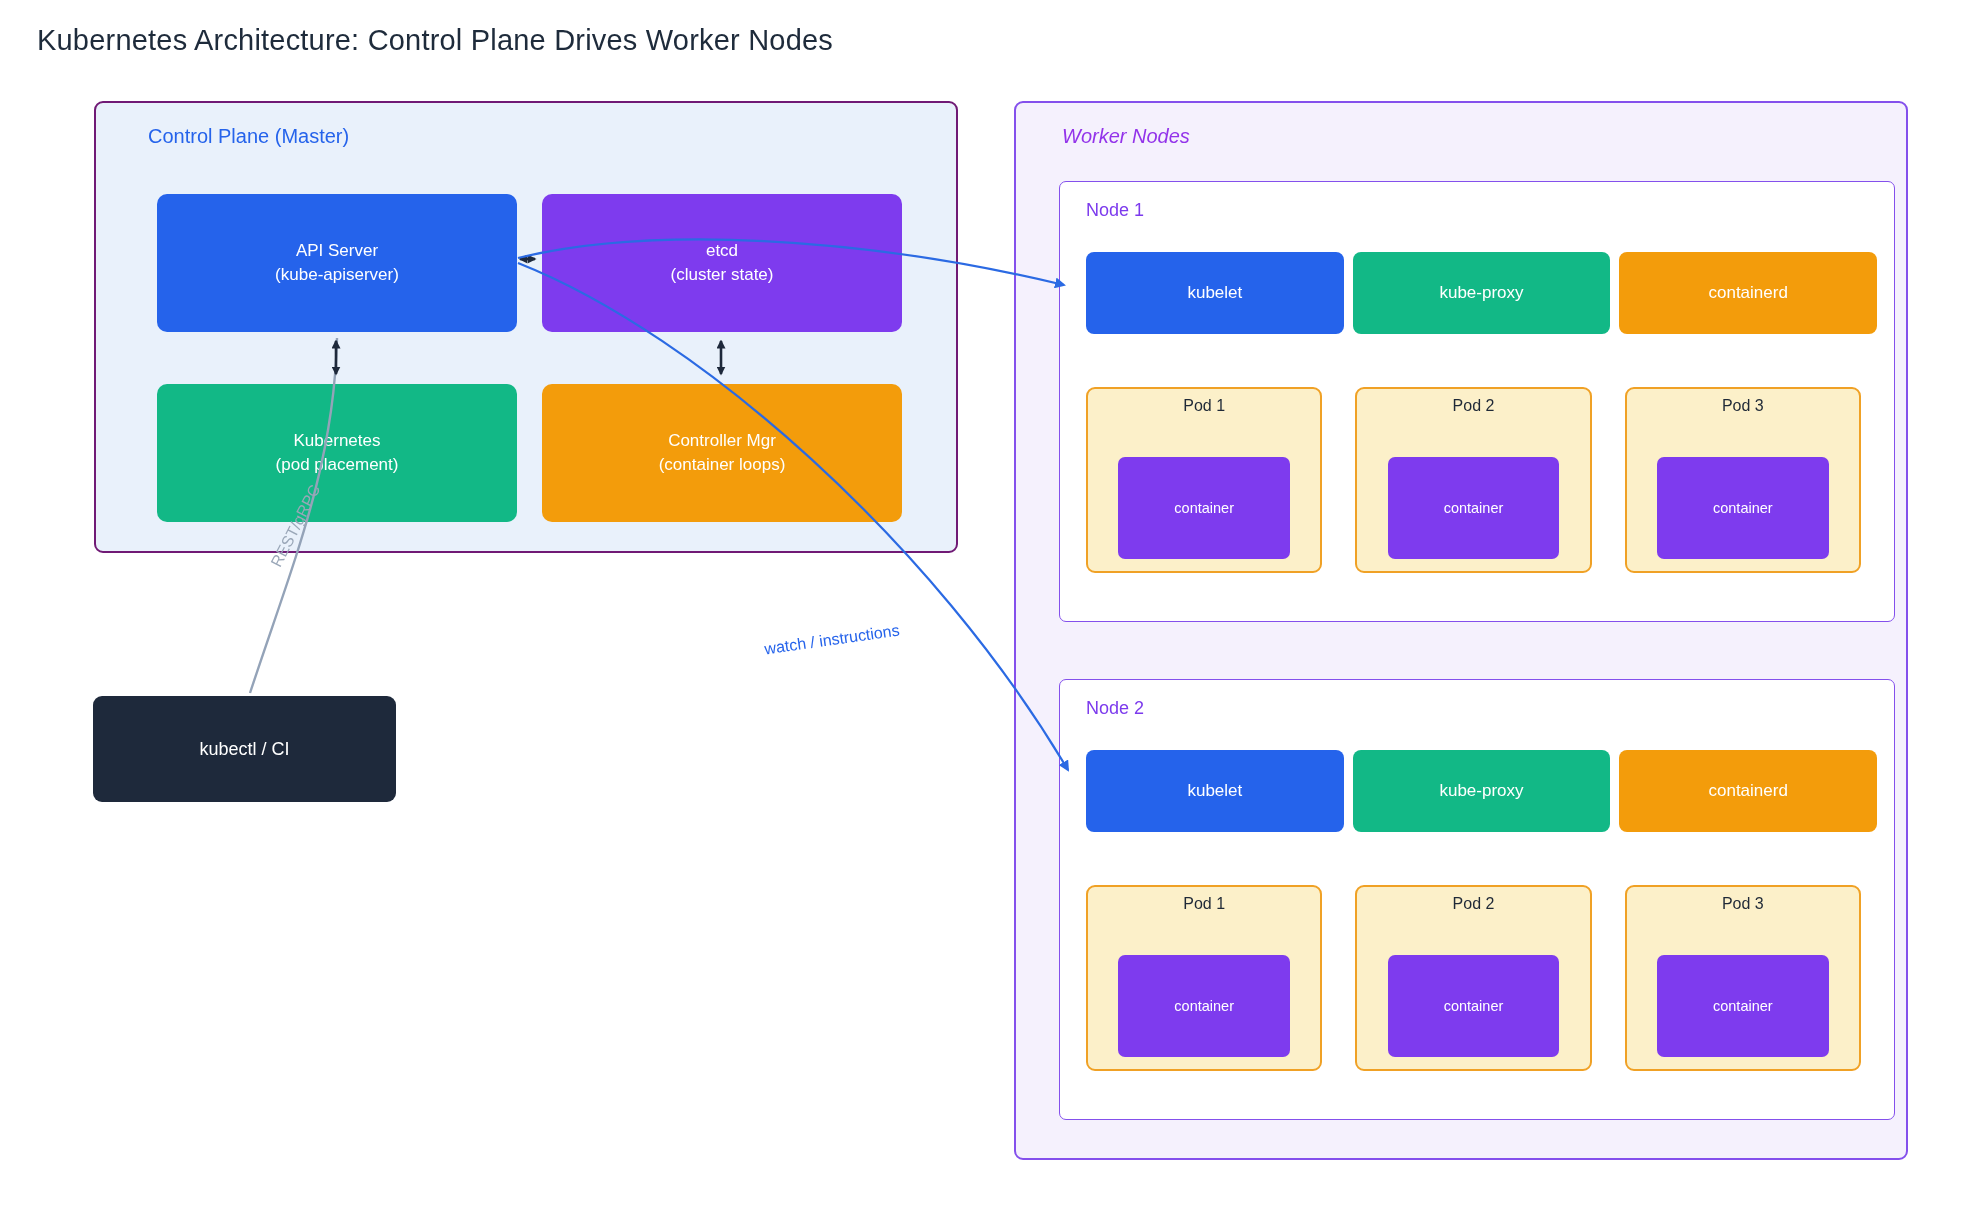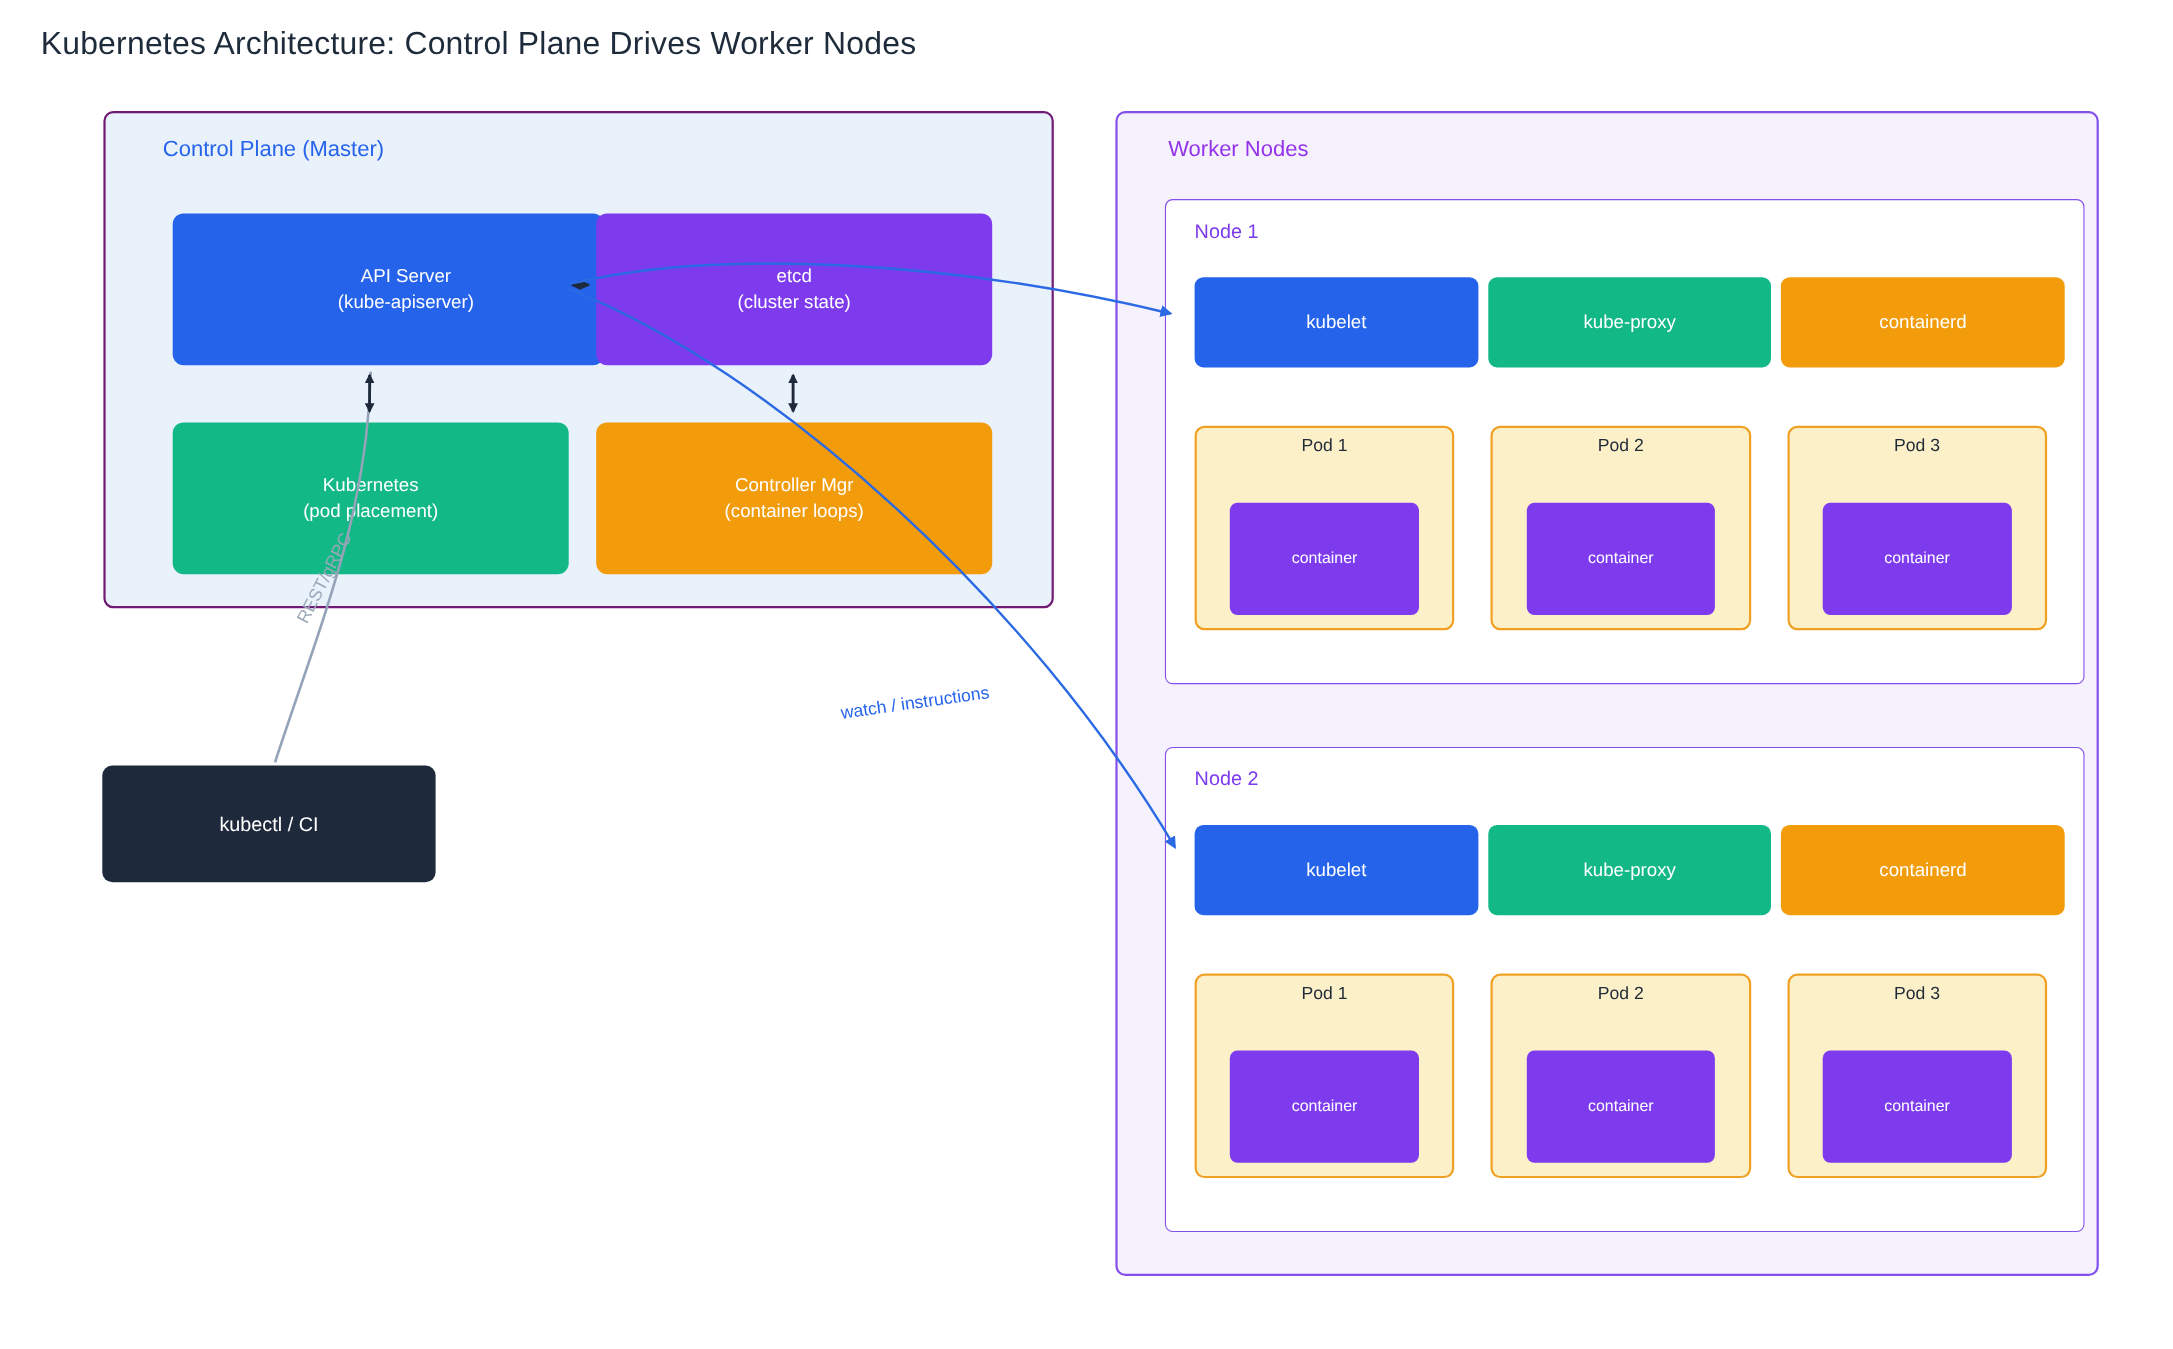--- a/index.html
+++ b/index.html
@@ -29,21 +29,21 @@
   
   .kubectl{
     position:absolute;left:93px;top:696px;width:303px;height:106px;border-radius:9px;
     display:flex;align-items:center;justify-content:center;color:#ffffff;font-size:18px;
   }
   
   .worker{
     position:absolute;left:1014px;top:101px;width:894px;height:1059px;
     background:#f5f1fd;border:2px solid #8450ec;border-radius:9px;box-sizing:border-box;
   }
-  .worker-label{position:absolute;left:46px;top:22px;font-size:20px;color:#9333ea;}
+  .worker-label{position:absolute;left:46px;top:22px;font-size:20px;color:#9333ea;font-style:italic;}
   .node{
     position:absolute;left:43px;width:836px;height:441px;background:#ffffff;
     border:1.6px solid #8450ec;border-radius:7px;box-sizing:border-box;
   }
   .node.n0{top:78px;}
   .node.n1{top:576px;}
   .node-label{position:absolute;left:26px;top:18px;font-size:18px;color:#7c3aed;}
   .comp-row{
     position:absolute;left:26px;right:17px;top:70px;height:82px;
     display:flex;gap:9px;
@@ -80,21 +80,21 @@
 </head>
 <body>
 
 <div class="canvas">
 
   <div class="title">Kubernetes Architecture: Control Plane Drives Worker Nodes</div>
 
   <div class="cp">
     <div class="cp-label">Control Plane (Master)</div>
 
-    <div class="cbox pos-0" style="background: rgb(37, 99, 235); padding-left: 32px;">
+    <div class="cbox pos-0" style="background: rgb(37, 99, 235);">
       <div>API Server</div>
       <div>(kube-apiserver)</div>
     </div>
     <div class="cbox pos-1" style="background: rgb(126, 59, 238);">
       <div>etcd</div>
       <div>(cluster state)</div>
     </div>
     <div class="cbox pos-2" style="background: rgb(18, 184, 134);">
       <div>Kubernetes</div>
       <div>(pod placement)</div>

